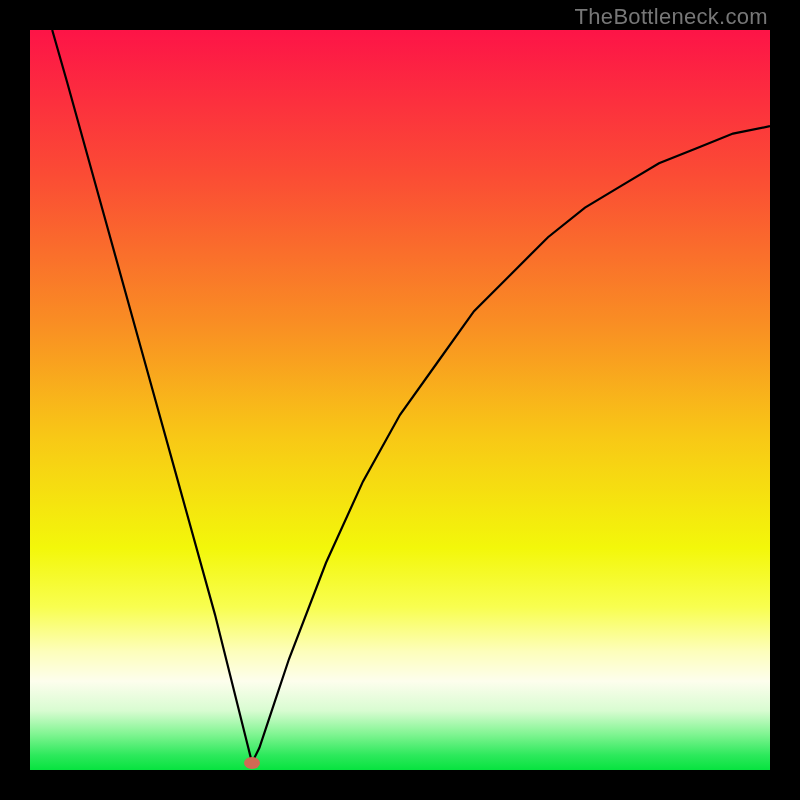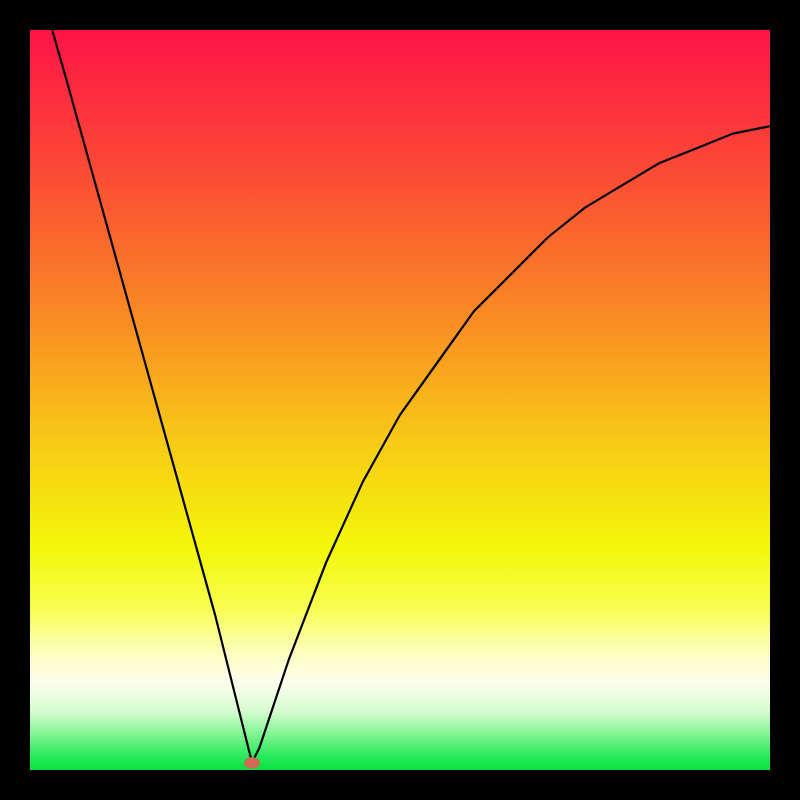--- a/index.html
+++ b/index.html
@@ -8,20 +8,21 @@
   .plot-area { position: absolute; top: 30px; left: 30px; width: 740px; height: 740px; overflow: hidden; }
   .gradient-bg { position: absolute; top: 0; left: 0; width: 100%; height: 100%; }
   .watermark { position: absolute; top: 4px; right: 32px; color: #777; font-size: 22px; font-weight: 500; letter-spacing: 0.3px; }
   .curve-svg { position: absolute; top: 0; left: 0; width: 100%; height: 100%; }
   .marker { position: absolute; width: 16px; height: 12px; background: #cf6a54; border-radius: 50%; transform: translate(-50%, -50%); }
 </style>
 </head>
 <body>
 
 <div class="frame">
+  <div class="watermark">TheBottleneck.com</div>
   <div class="plot-area">
     <svg class="gradient-bg" viewBox="0 0 740 740" preserveAspectRatio="none">
       <defs>
         <linearGradient id="bg-grad" x1="0" y1="0" x2="0" y2="1">
             <stop offset="0%" stop-color="#fd1447"></stop>
             <stop offset="20%" stop-color="#fb4d34"></stop>
             <stop offset="40%" stop-color="#f98f23"></stop>
             <stop offset="55%" stop-color="#f8c816"></stop>
             <stop offset="70%" stop-color="#f3f70a"></stop>
             <stop offset="78%" stop-color="#f8fe50"></stop>

